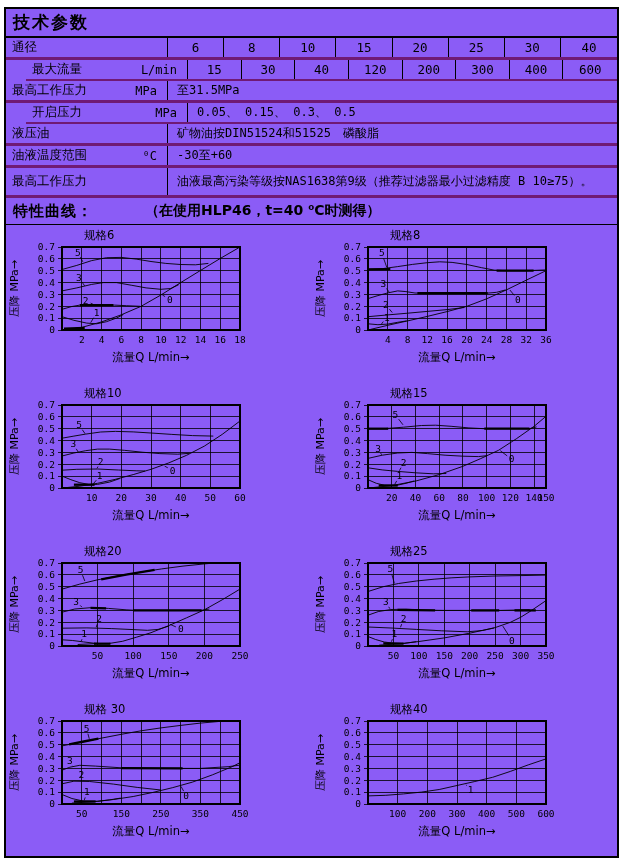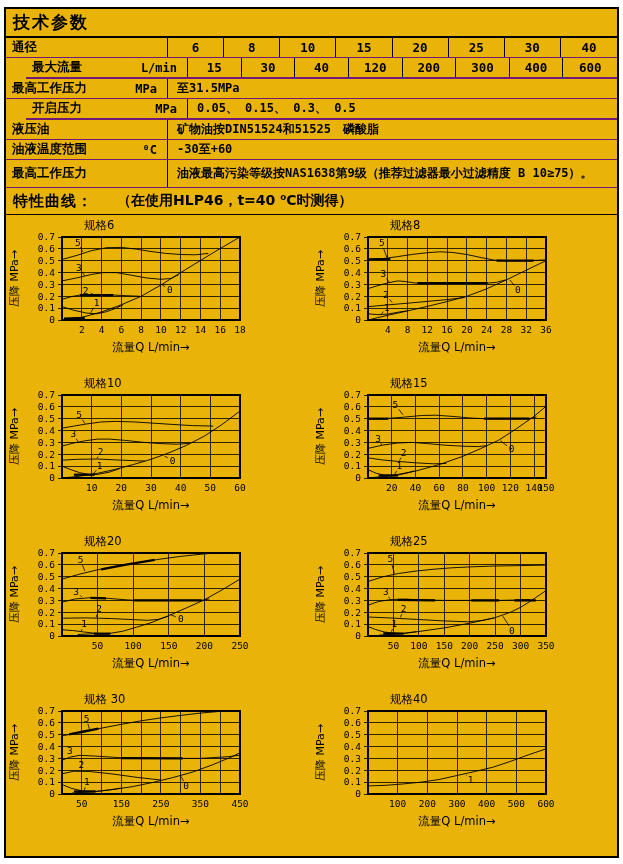--- a/index.html
+++ b/index.html
@@ -1,38 +1,38 @@
 <!DOCTYPE html>
 <html><head>
 <meta charset="utf-8">
 <style>
   html,body{margin:0;padding:0;background:#fff;}
   body{width:623px;height:864px;position:relative;font-family:"DejaVu Sans",sans-serif;color:#000;
        -webkit-font-smoothing:none;}
-  .page{position:absolute;left:4px;top:7px;width:611px;height:847px;border:2px solid #000;background:#eab308;box-sizing:content-box;}
+  .page{position:absolute;left:4px;top:7px;width:611px;height:847px;border:2px solid #000;background:#8b5cf6;box-sizing:content-box;}
   
   .title-row{height:27px;line-height:27px;border-bottom:2px solid #000;font-size:17px;font-weight:bold;
              padding-left:7px;letter-spacing:2px;}
-  .trow{display:grid;grid-template-columns:162px repeat(8,1fr);border-bottom:1px solid #701a75;height:19px;
-        font-size:12.5px;align-items:stretch;font-weight:bold;}
+  .trow{display:grid;grid-template-columns:162px repeat(8,1fr);border-bottom:3px solid #701a75;height:19px;
+        font-size:12.5px;align-items:stretch;}
   .trow.merged{grid-template-columns:162px 1fr;}
   .trow.b2{border-bottom-width:2px;margin-left:20px;}
   .trow.tall{height:27px;}
   .lab{display:flex;justify-content:space-between;align-items:center;padding:0 10px 0 6px;
        border-right:1px solid #000;overflow:hidden;white-space:nowrap;}
   .unit{font-family:"DejaVu Sans Mono",monospace;font-size:12px;}
   .cell{text-align:center;border-right:1px solid #000;line-height:19px;
         font-family:"DejaVu Sans Mono",monospace;font-size:12.5px;}
   .trow .cell:last-child{border-right:none;}
   .val{padding-left:9px;display:flex;align-items:center;white-space:nowrap;overflow:hidden;
        font-family:"DejaVu Sans Mono","DejaVu Sans",monospace;font-size:12px;}
   
   .curves-header{display:flex;align-items:center;height:26px;border-bottom:1px solid #000;font-weight:bold;white-space:nowrap;text-align:right;}
   .curves-header .h{font-size:15px;padding-left:7px;letter-spacing:1px;}
-  .curves-header .c{font-size:14px;margin-left:24px;}
+  .curves-header .c{font-size:14px;margin-left:52px;}
   
   .charts{display:grid;grid-template-columns:repeat(2,1fr);}
   .chart-panel{width:303px;height:158px;overflow:hidden;}
   svg{display:block;}
 </style>
 </head>
 <body>
 
 <div class="page">
 

